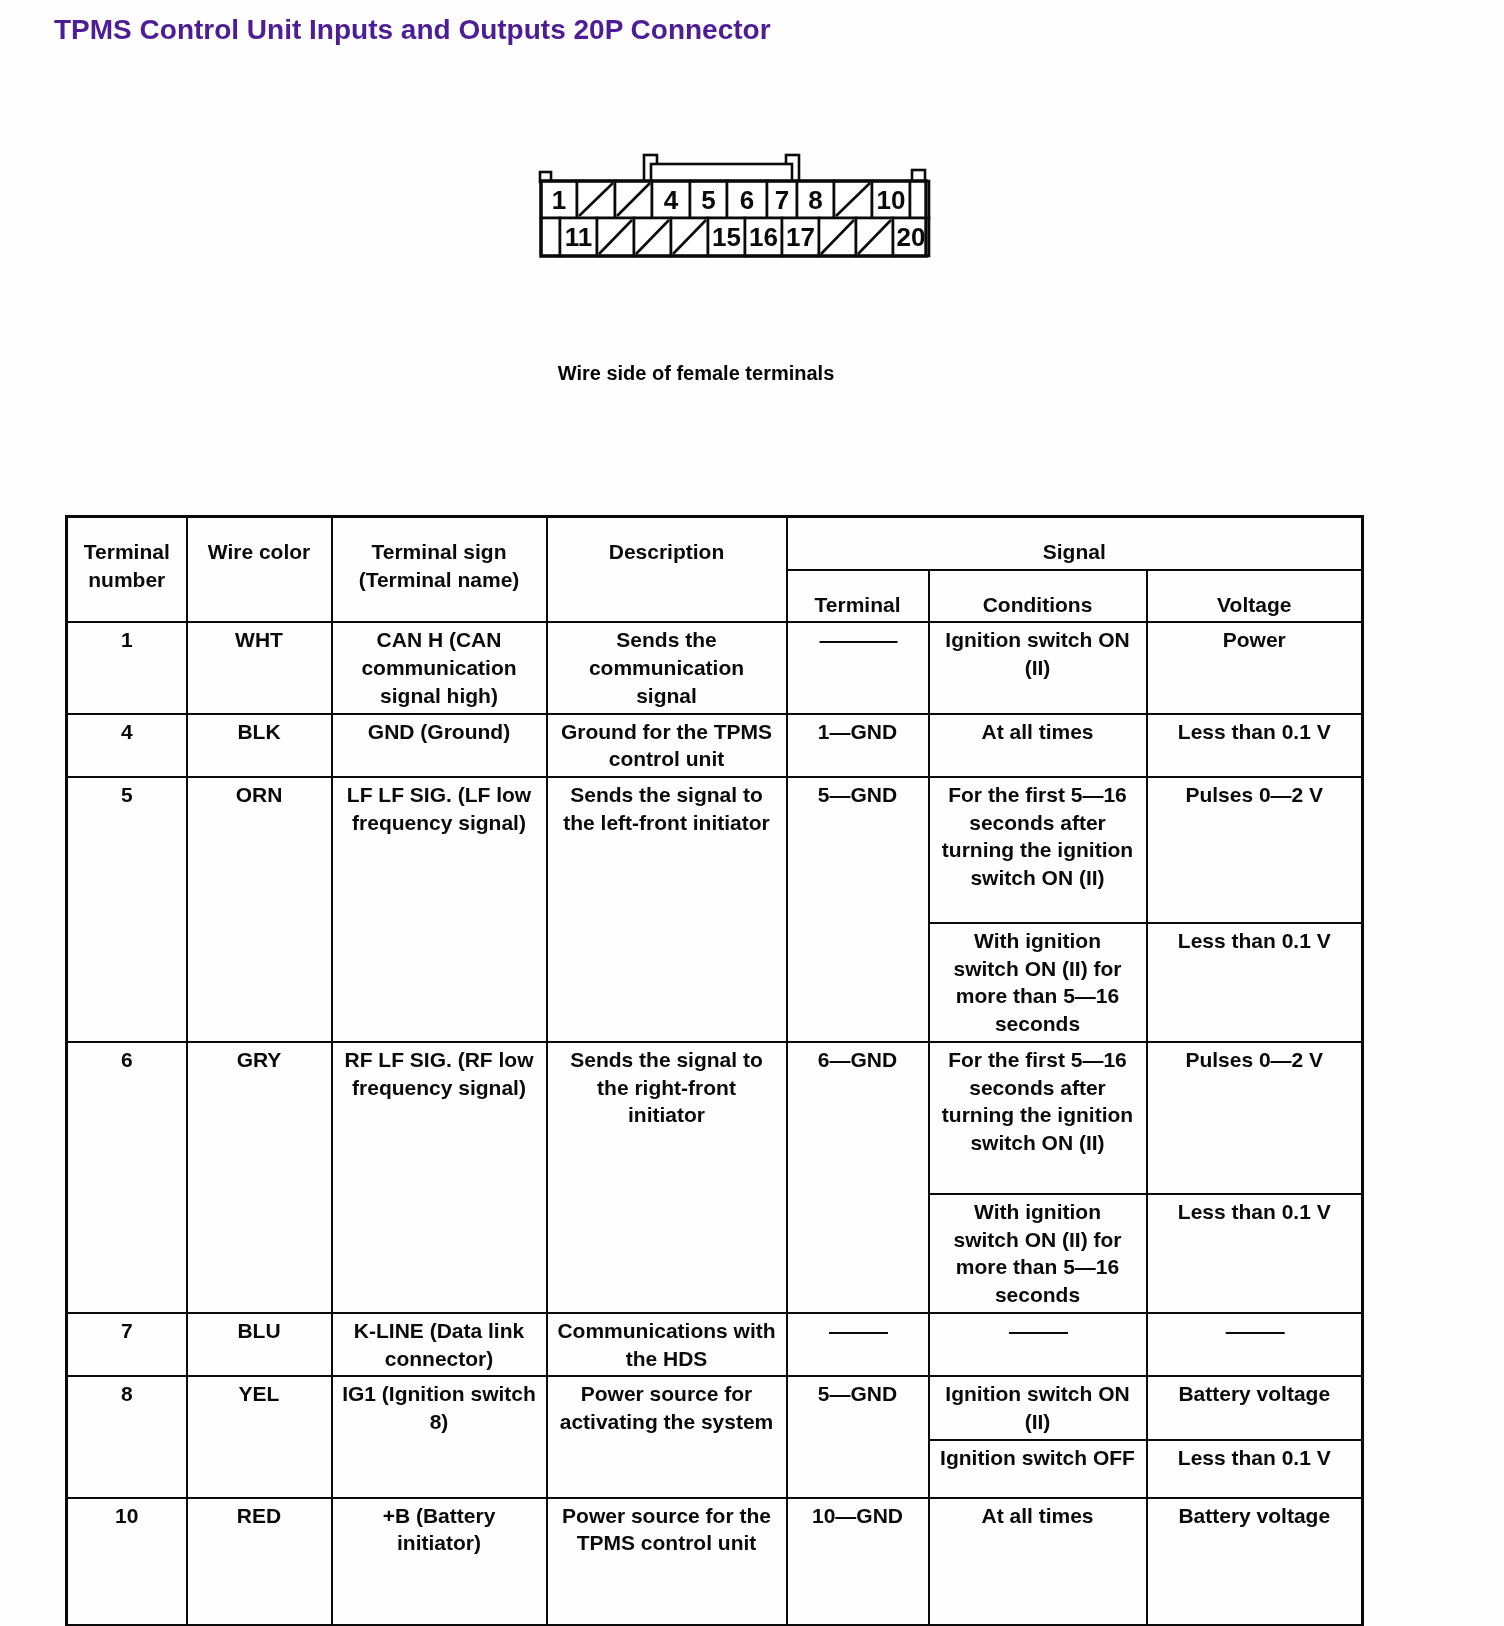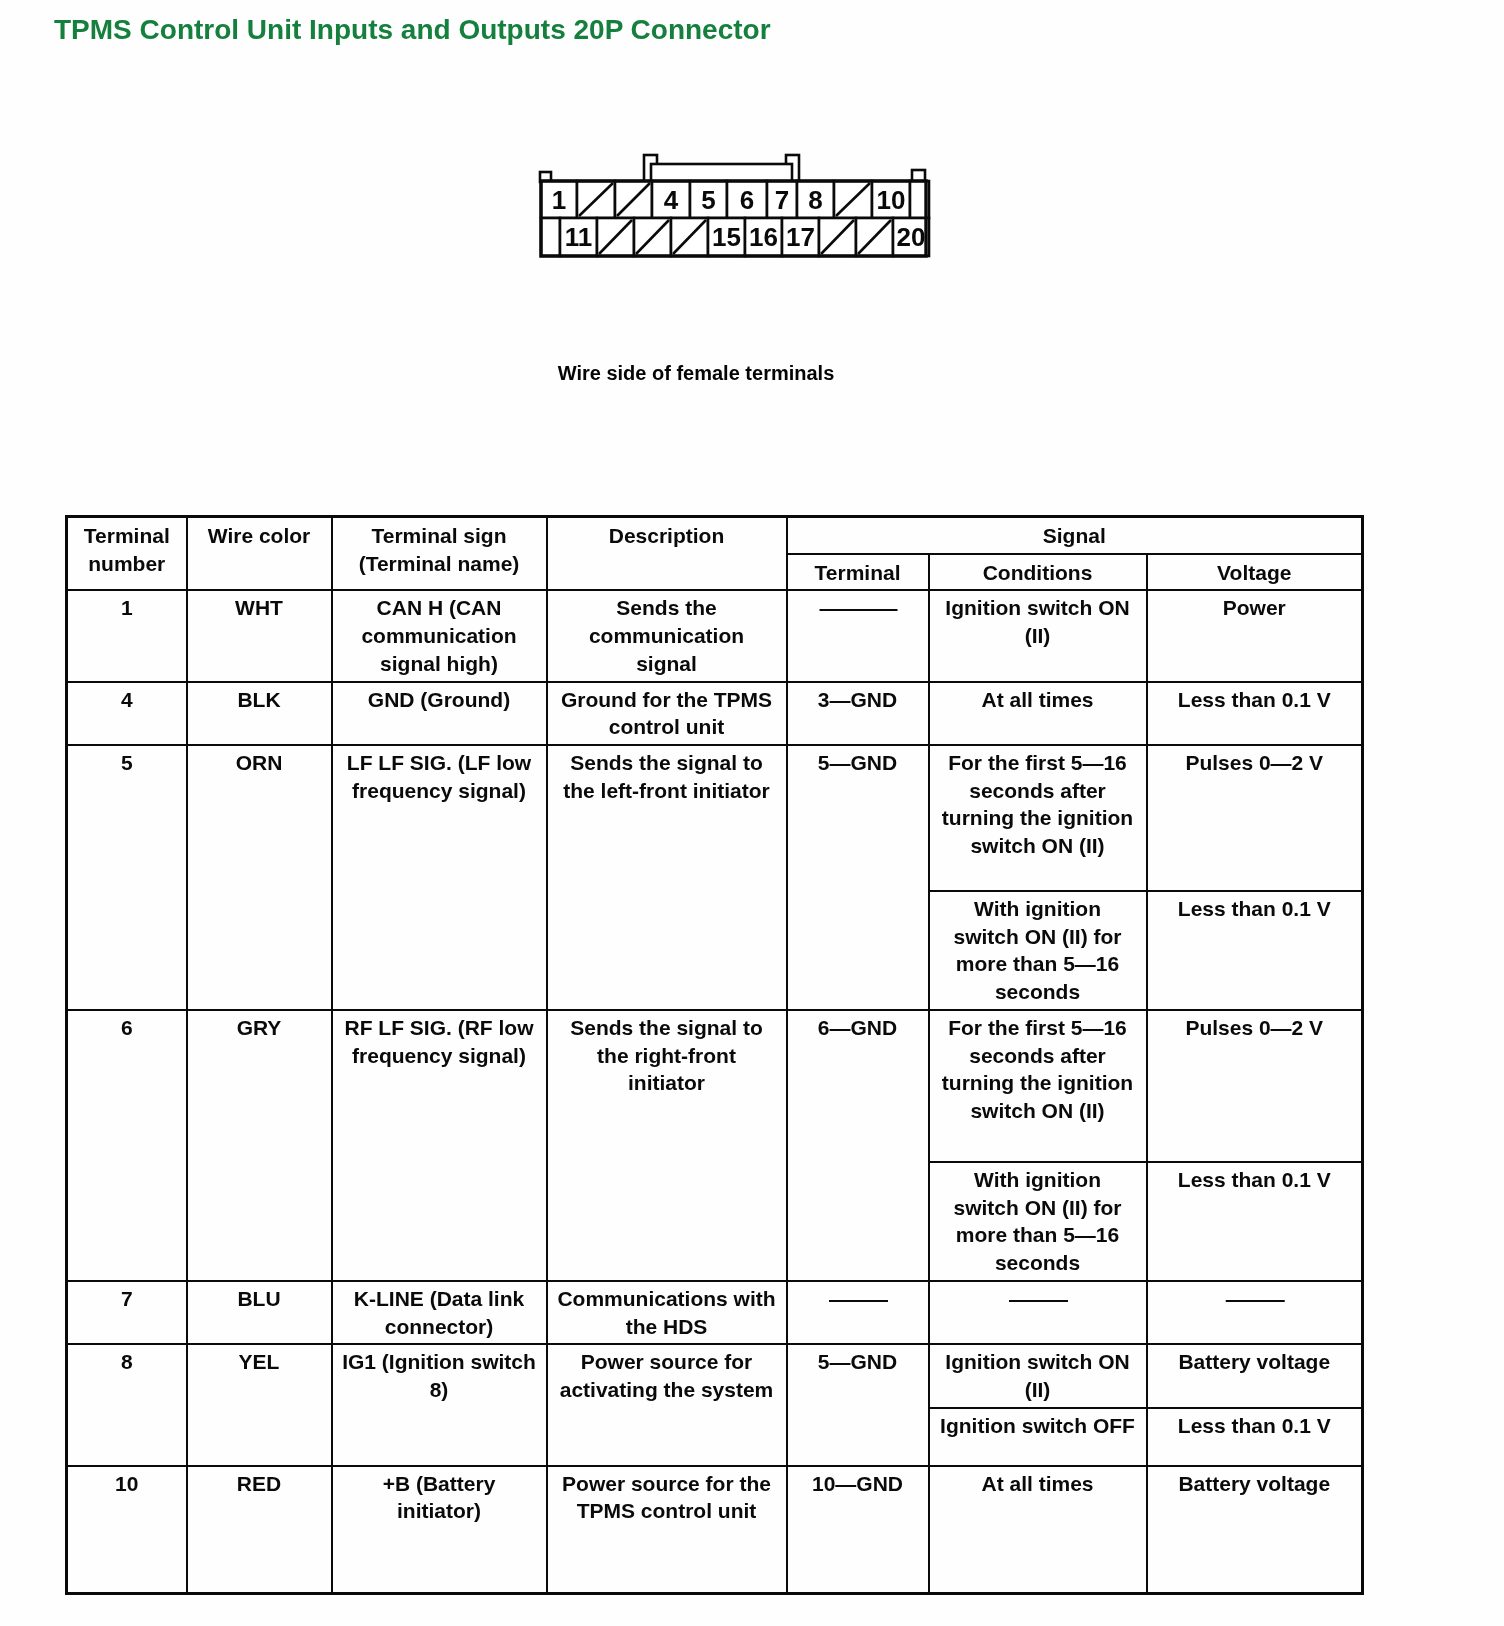--- a/index.html
+++ b/index.html
@@ -12,21 +12,21 @@
     font-family: "Liberation Sans", sans-serif;
     color: #0a0a0a;
   }
   .title {
     position: absolute;
     top: 14px;
     left: 54px;
     font-size: 28px;
     font-weight: 700;
     letter-spacing: 0px;
-    color: #15803d;
+    color: #4c1d95;
   }
   .connector-wrap {
     position: absolute;
     top: 140px;
     left: 538px;
     width: 396px;
     height: 124px;
   }
   .caption {
     position: absolute;
@@ -50,21 +50,21 @@
     line-height: 1.32;
     color: #0a0a0a;
   }
   .io-table td, .io-table th {
     border: 2px solid #0a0a0a;
     vertical-align: top;
     padding: 3px 9px;
     overflow: hidden;
   }
   .io-table { border: 3px solid #0a0a0a; }
-  .io-table th { font-size: 21px; text-align: center; padding-top: 4px; }
+  .io-table th { font-size: 21px; text-align: center; padding-top: 20px; }
   .c { text-align: center; }
   .l { text-align: center; }
   .dash { text-align: center; letter-spacing: -2px; }
 </style>
 </head>
 <body>
 
 <div class="page">
 
   <h1 class="title">TPMS Control Unit Inputs and Outputs 20P Connector</h1>
@@ -158,21 +158,21 @@
         <td class="dash">————</td>
         <td class="l">Ignition switch ON (II)</td>
         <td class="l">Power</td>
       </tr>
 
       <tr style="height:62px">
         <td class="c">4</td>
         <td class="c">BLK</td>
         <td class="l">GND (Ground)</td>
         <td class="l">Ground for the TPMS control unit</td>
-        <td class="c">3—GND</td>
+        <td class="c">1—GND</td>
         <td class="l">At all times</td>
         <td class="l">Less than 0.1 V</td>
       </tr>
 
       <tr style="height:146px">
         <td class="c" rowspan="2">5</td>
         <td class="c" rowspan="2">ORN</td>
         <td class="l" rowspan="2">LF LF SIG. (LF low frequency signal)</td>
         <td class="l" rowspan="2">Sends the signal to the left-front initiator</td>
         <td class="c" rowspan="2">5—GND</td>

